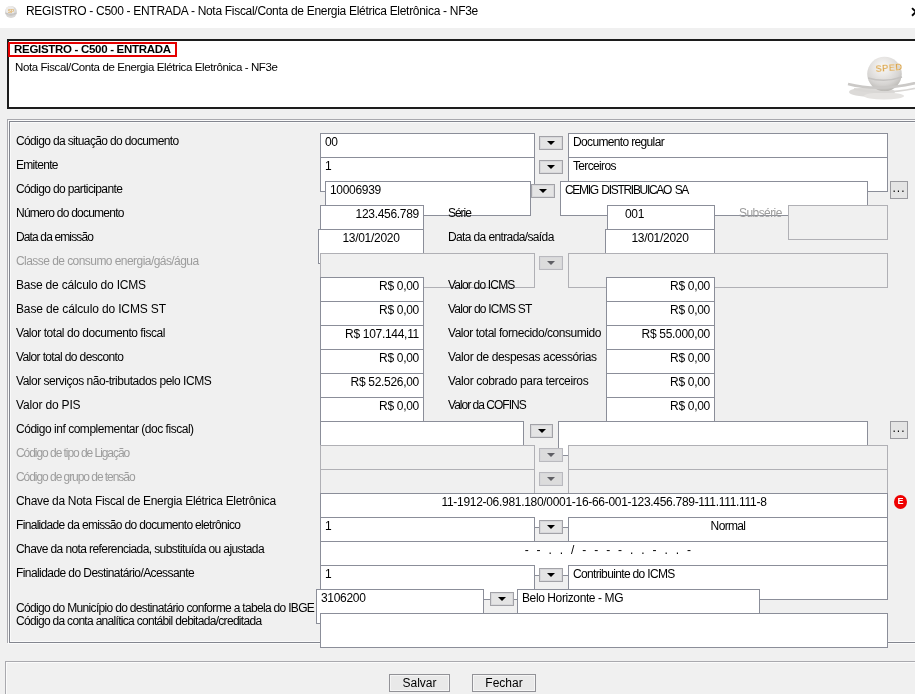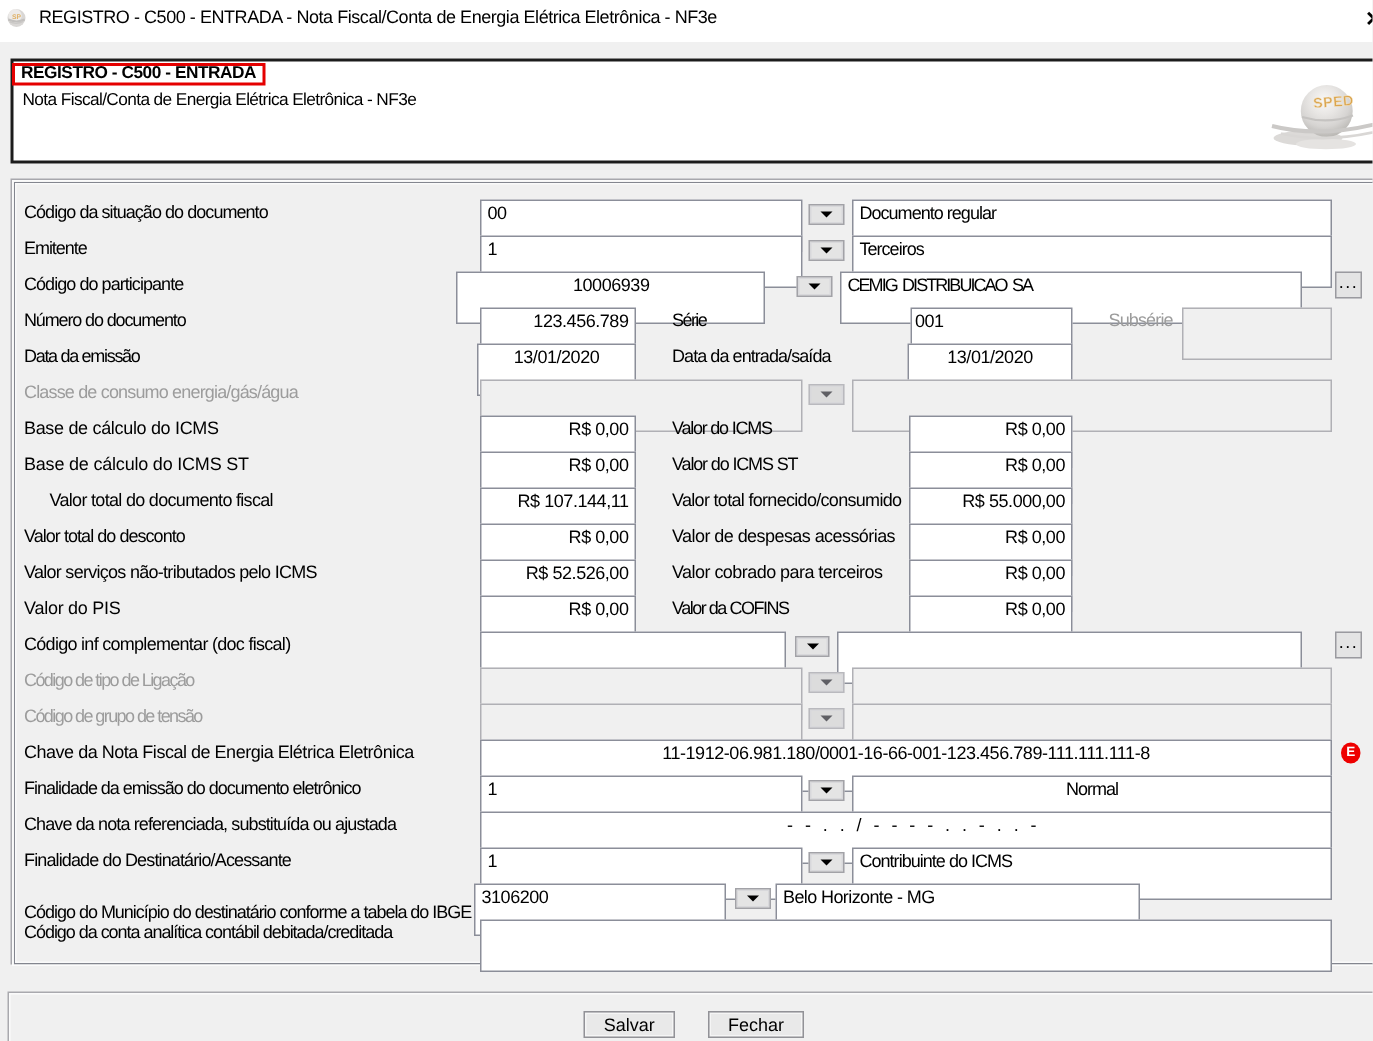--- a/index.html
+++ b/index.html
@@ -76,51 +76,51 @@
     <span class="arr"></span>
   </div>
 <div class="inp" style="left:568px;top:133px;width:320px;text-align:left;padding-left:4px;padding-right:15px;letter-spacing:-0.65px;">Documento regular</div>
 <div class="lbl" style="left:16px;top:158px;letter-spacing:-0.695px;">Emitente</div>
 <div class="inp" style="left:320px;top:157px;width:215px;text-align:left;padding-left:4px;padding-right:4px;">1</div>
 <div class="cbtn" style="left:539px;top:160px;width:24px;">
     <span class="arr"></span>
   </div>
 <div class="inp" style="left:568px;top:157px;width:320px;text-align:left;padding-left:4px;padding-right:4px;letter-spacing:-0.65px;">Terceiros</div>
 <div class="lbl" style="left:16px;top:182px;letter-spacing:-0.632px;">Código do participante</div>
-<div class="inp" style="left:304px;top:181px;width:206px;text-align:center;padding-left:4px;padding-right:3px;">10006939</div>
+<div class="inp" style="left:325px;top:181px;width:206px;text-align:left;padding-left:4px;padding-right:3px;">10006939</div>
 <div class="cbtn" style="left:531px;top:184px;width:24px;">
     <span class="arr"></span>
   </div>
 <div class="inp" style="left:560px;top:181px;width:308px;text-align:left;padding-left:4px;padding-right:4px;letter-spacing:-1.3px;word-spacing:1.5px;">CEMIG DISTRIBUICAO SA</div>
 <div class="dots" style="left:890px;top:181px;">...</div>
 <div class="lbl" style="left:16px;top:206px;letter-spacing:-0.757px;">Número do documento</div>
 <div class="inp" style="left:320px;top:205px;width:104px;text-align:right;padding-left:4px;padding-right:4px;">123.456.789</div>
 <div class="lbl" style="left:448px;top:206px;letter-spacing:-1.043px;">Série</div>
-<div class="inp" style="left:607px;top:205px;width:108px;text-align:left;padding-left:2px;padding-right:4px;">001</div>
+<div class="inp" style="left:607px;top:205px;width:108px;text-align:left;padding-left:17px;padding-right:4px;">001</div>
 <div class="lbl gray" style="left:739px;top:206px;letter-spacing:-0.572px;">Subsérie</div>
 <div class="inp dis" style="left:788px;top:205px;width:100px;text-align:left;padding-left:4px;padding-right:4px;"></div>
 <div class="lbl" style="left:16px;top:230px;letter-spacing:-0.87px;">Data da emissão</div>
 <div class="inp" style="left:318px;top:229px;width:106px;text-align:center;padding-left:4px;padding-right:4px;">13/01/2020</div>
 <div class="lbl" style="left:448px;top:230px;letter-spacing:-0.622px;">Data da entrada/saída</div>
 <div class="inp" style="left:605px;top:229px;width:110px;text-align:center;padding-left:4px;padding-right:4px;">13/01/2020</div>
 <div class="lbl gray" style="left:16px;top:254px;letter-spacing:-0.555px;">Classe de consumo energia/gás/água</div>
 <div class="inp dis" style="left:320px;top:253px;width:215px;text-align:left;padding-left:4px;padding-right:4px;"></div>
 <div class="cbtn dis" style="left:539px;top:256px;width:24px;">
     <span class="arr"></span>
   </div>
 <div class="inp dis" style="left:568px;top:253px;width:320px;text-align:left;padding-left:4px;padding-right:4px;"></div>
 <div class="lbl" style="left:16px;top:278px;letter-spacing:-0.215px;">Base de cálculo do ICMS</div>
 <div class="inp" style="left:320px;top:277px;width:104px;text-align:right;padding-left:4px;padding-right:4px;">R$ 0,00</div>
 <div class="lbl" style="left:448px;top:278px;letter-spacing:-0.819px;">Valor do ICMS</div>
 <div class="inp" style="left:606px;top:277px;width:109px;text-align:right;padding-left:4px;padding-right:4px;">R$ 0,00</div>
 <div class="lbl" style="left:16px;top:302px;letter-spacing:-0.135px;">Base de cálculo do ICMS ST</div>
 <div class="inp" style="left:320px;top:301px;width:104px;text-align:right;padding-left:4px;padding-right:4px;">R$ 0,00</div>
 <div class="lbl" style="left:448px;top:302px;letter-spacing:-0.763px;">Valor do ICMS ST</div>
 <div class="inp" style="left:606px;top:301px;width:109px;text-align:right;padding-left:4px;padding-right:4px;">R$ 0,00</div>
-<div class="lbl" style="left:16px;top:326px;letter-spacing:-0.461px;margin-left:17px;">Valor total do documento fiscal</div>
+<div class="lbl" style="left:16px;top:326px;letter-spacing:-0.461px;">Valor total do documento fiscal</div>
 <div class="inp" style="left:320px;top:325px;width:104px;text-align:right;padding-left:4px;padding-right:4px;">R$ 107.144,11</div>
 <div class="lbl" style="left:448px;top:326px;letter-spacing:-0.461px;">Valor total fornecido/consumido</div>
 <div class="inp" style="left:606px;top:325px;width:109px;text-align:right;padding-left:16px;padding-right:4px;">R$ 55.000,00</div>
 <div class="lbl" style="left:16px;top:350px;letter-spacing:-0.637px;">Valor total do desconto</div>
 <div class="inp" style="left:320px;top:349px;width:104px;text-align:right;padding-left:4px;padding-right:4px;">R$ 0,00</div>
 <div class="lbl" style="left:448px;top:350px;letter-spacing:-0.375px;">Valor de despesas acessórias</div>
 <div class="inp" style="left:606px;top:349px;width:109px;text-align:right;padding-left:4px;padding-right:4px;">R$ 0,00</div>
 <div class="lbl" style="left:16px;top:374px;letter-spacing:-0.479px;">Valor serviços não-tributados pelo ICMS</div>
 <div class="inp" style="left:320px;top:373px;width:104px;text-align:right;padding-left:4px;padding-right:4px;">R$ 52.526,00</div>
 <div class="lbl" style="left:448px;top:374px;letter-spacing:-0.365px;">Valor cobrado para terceiros</div>

